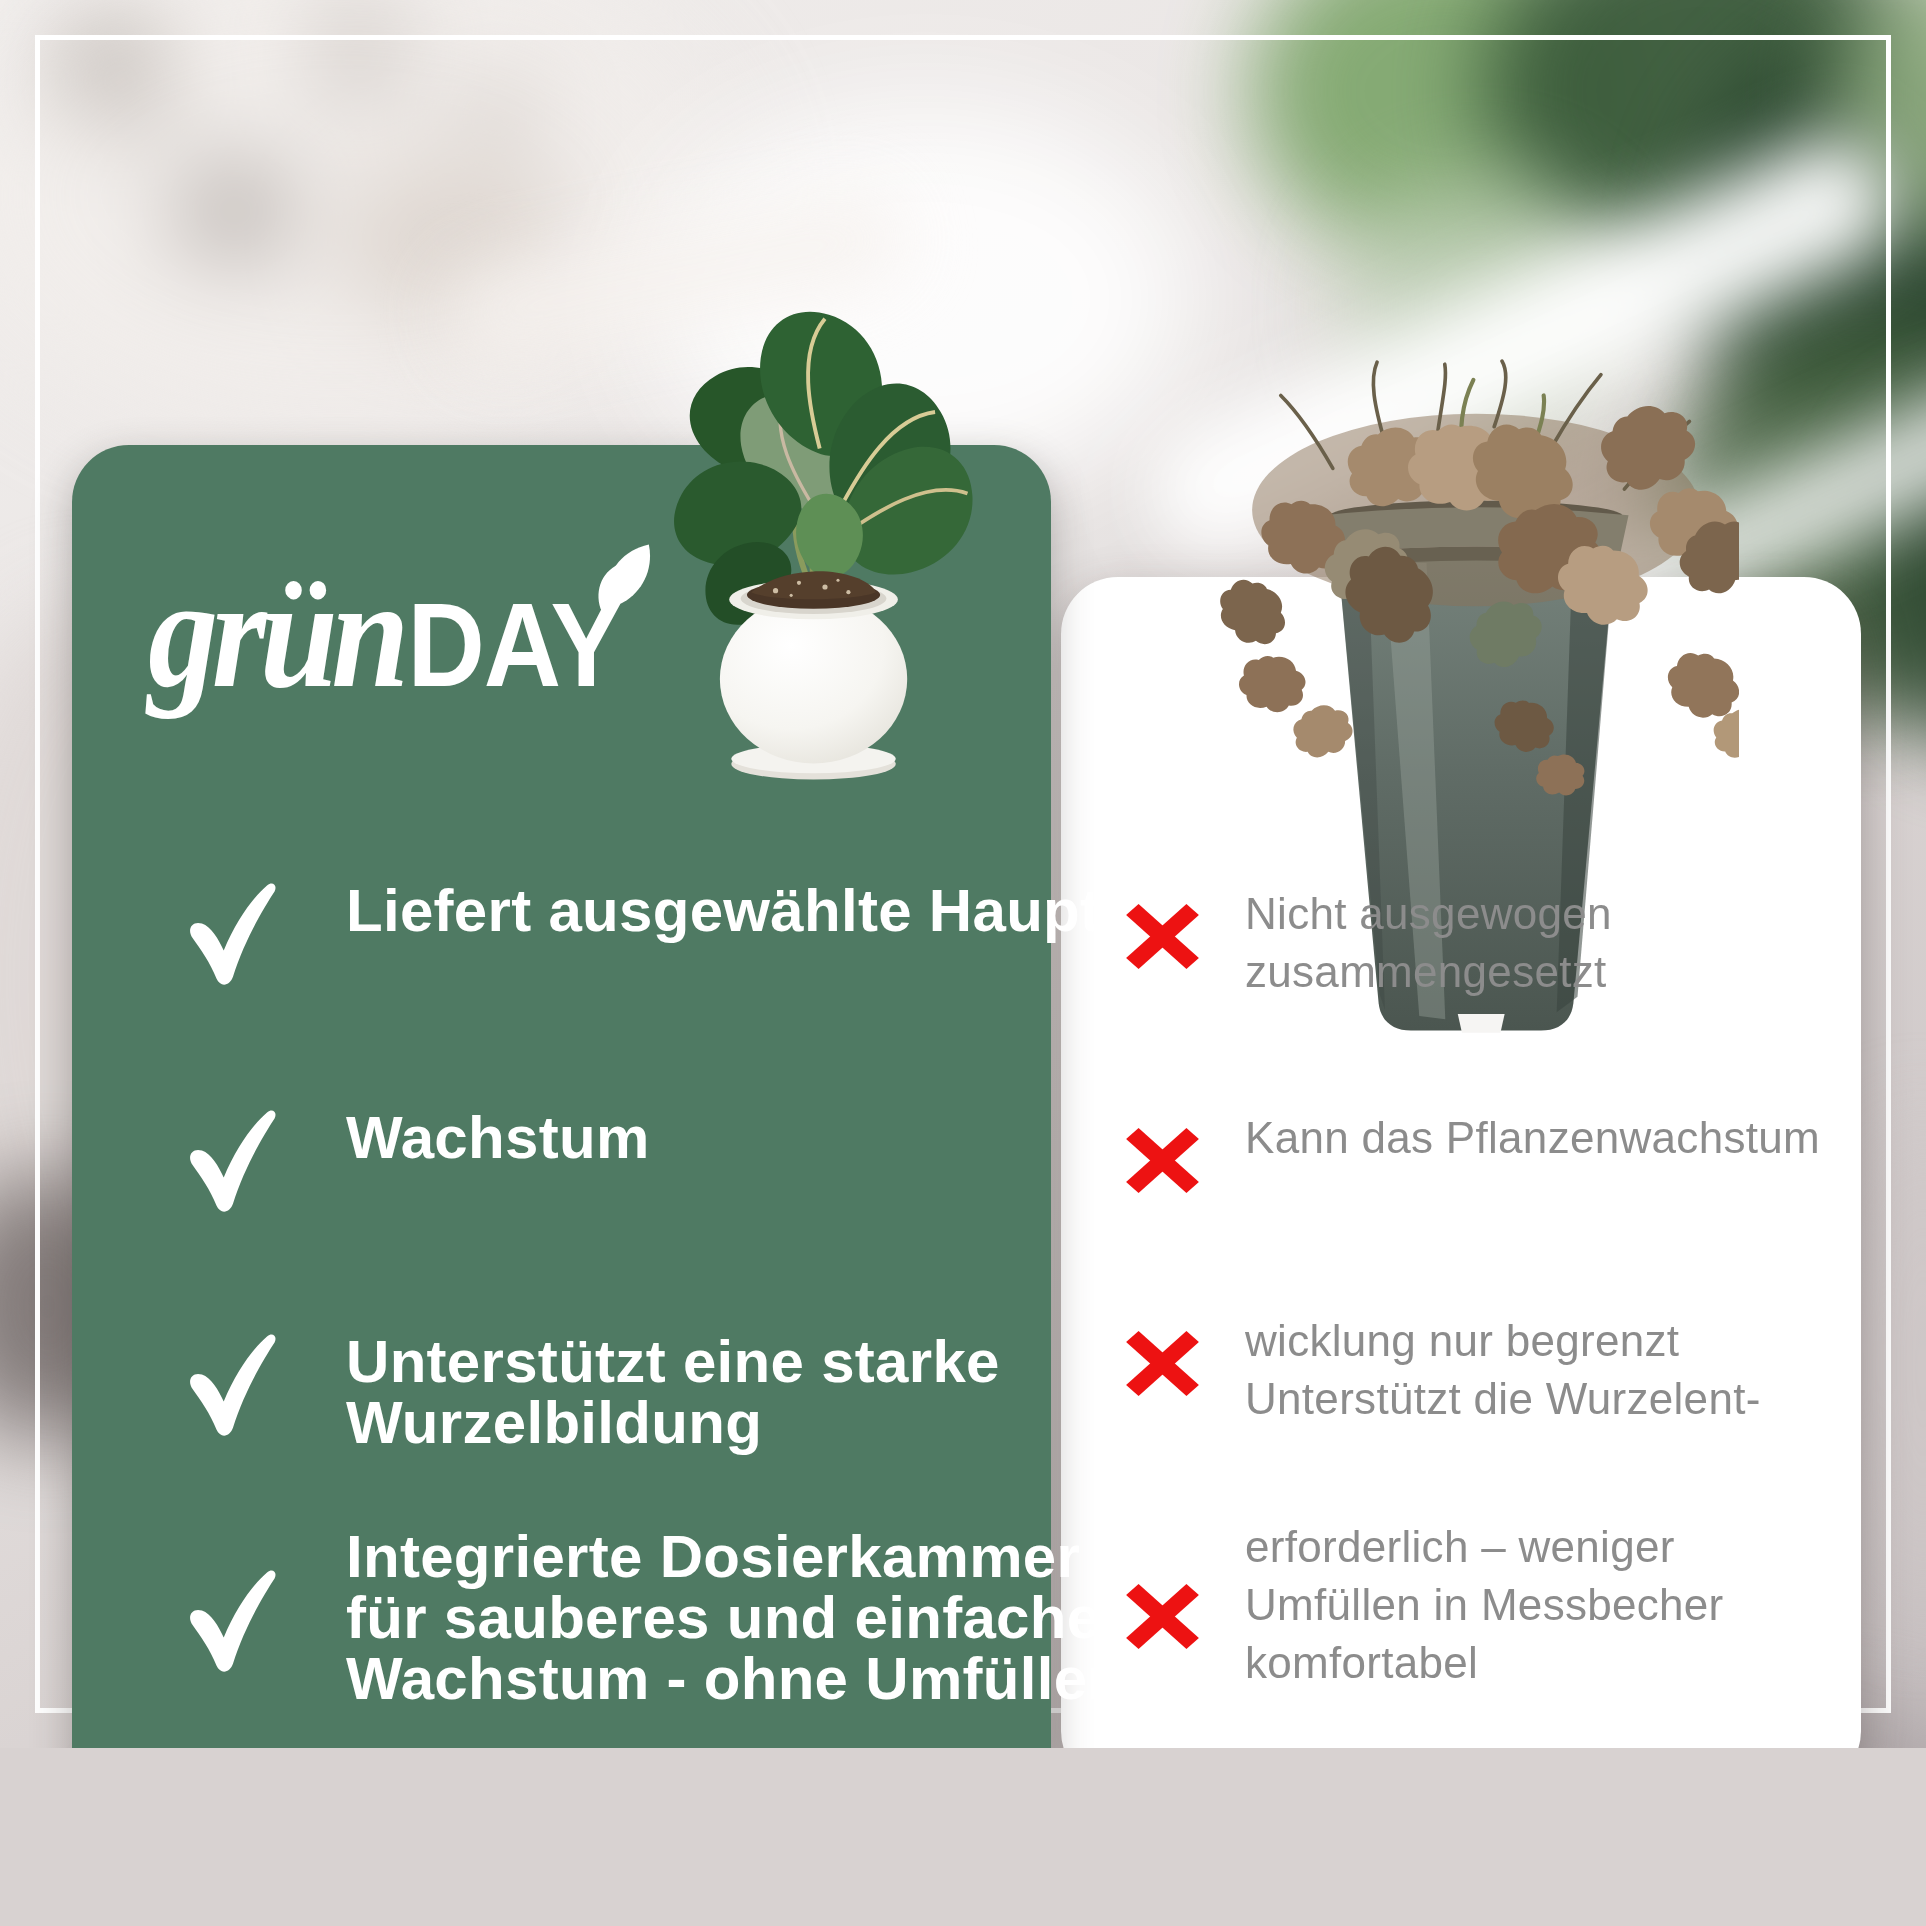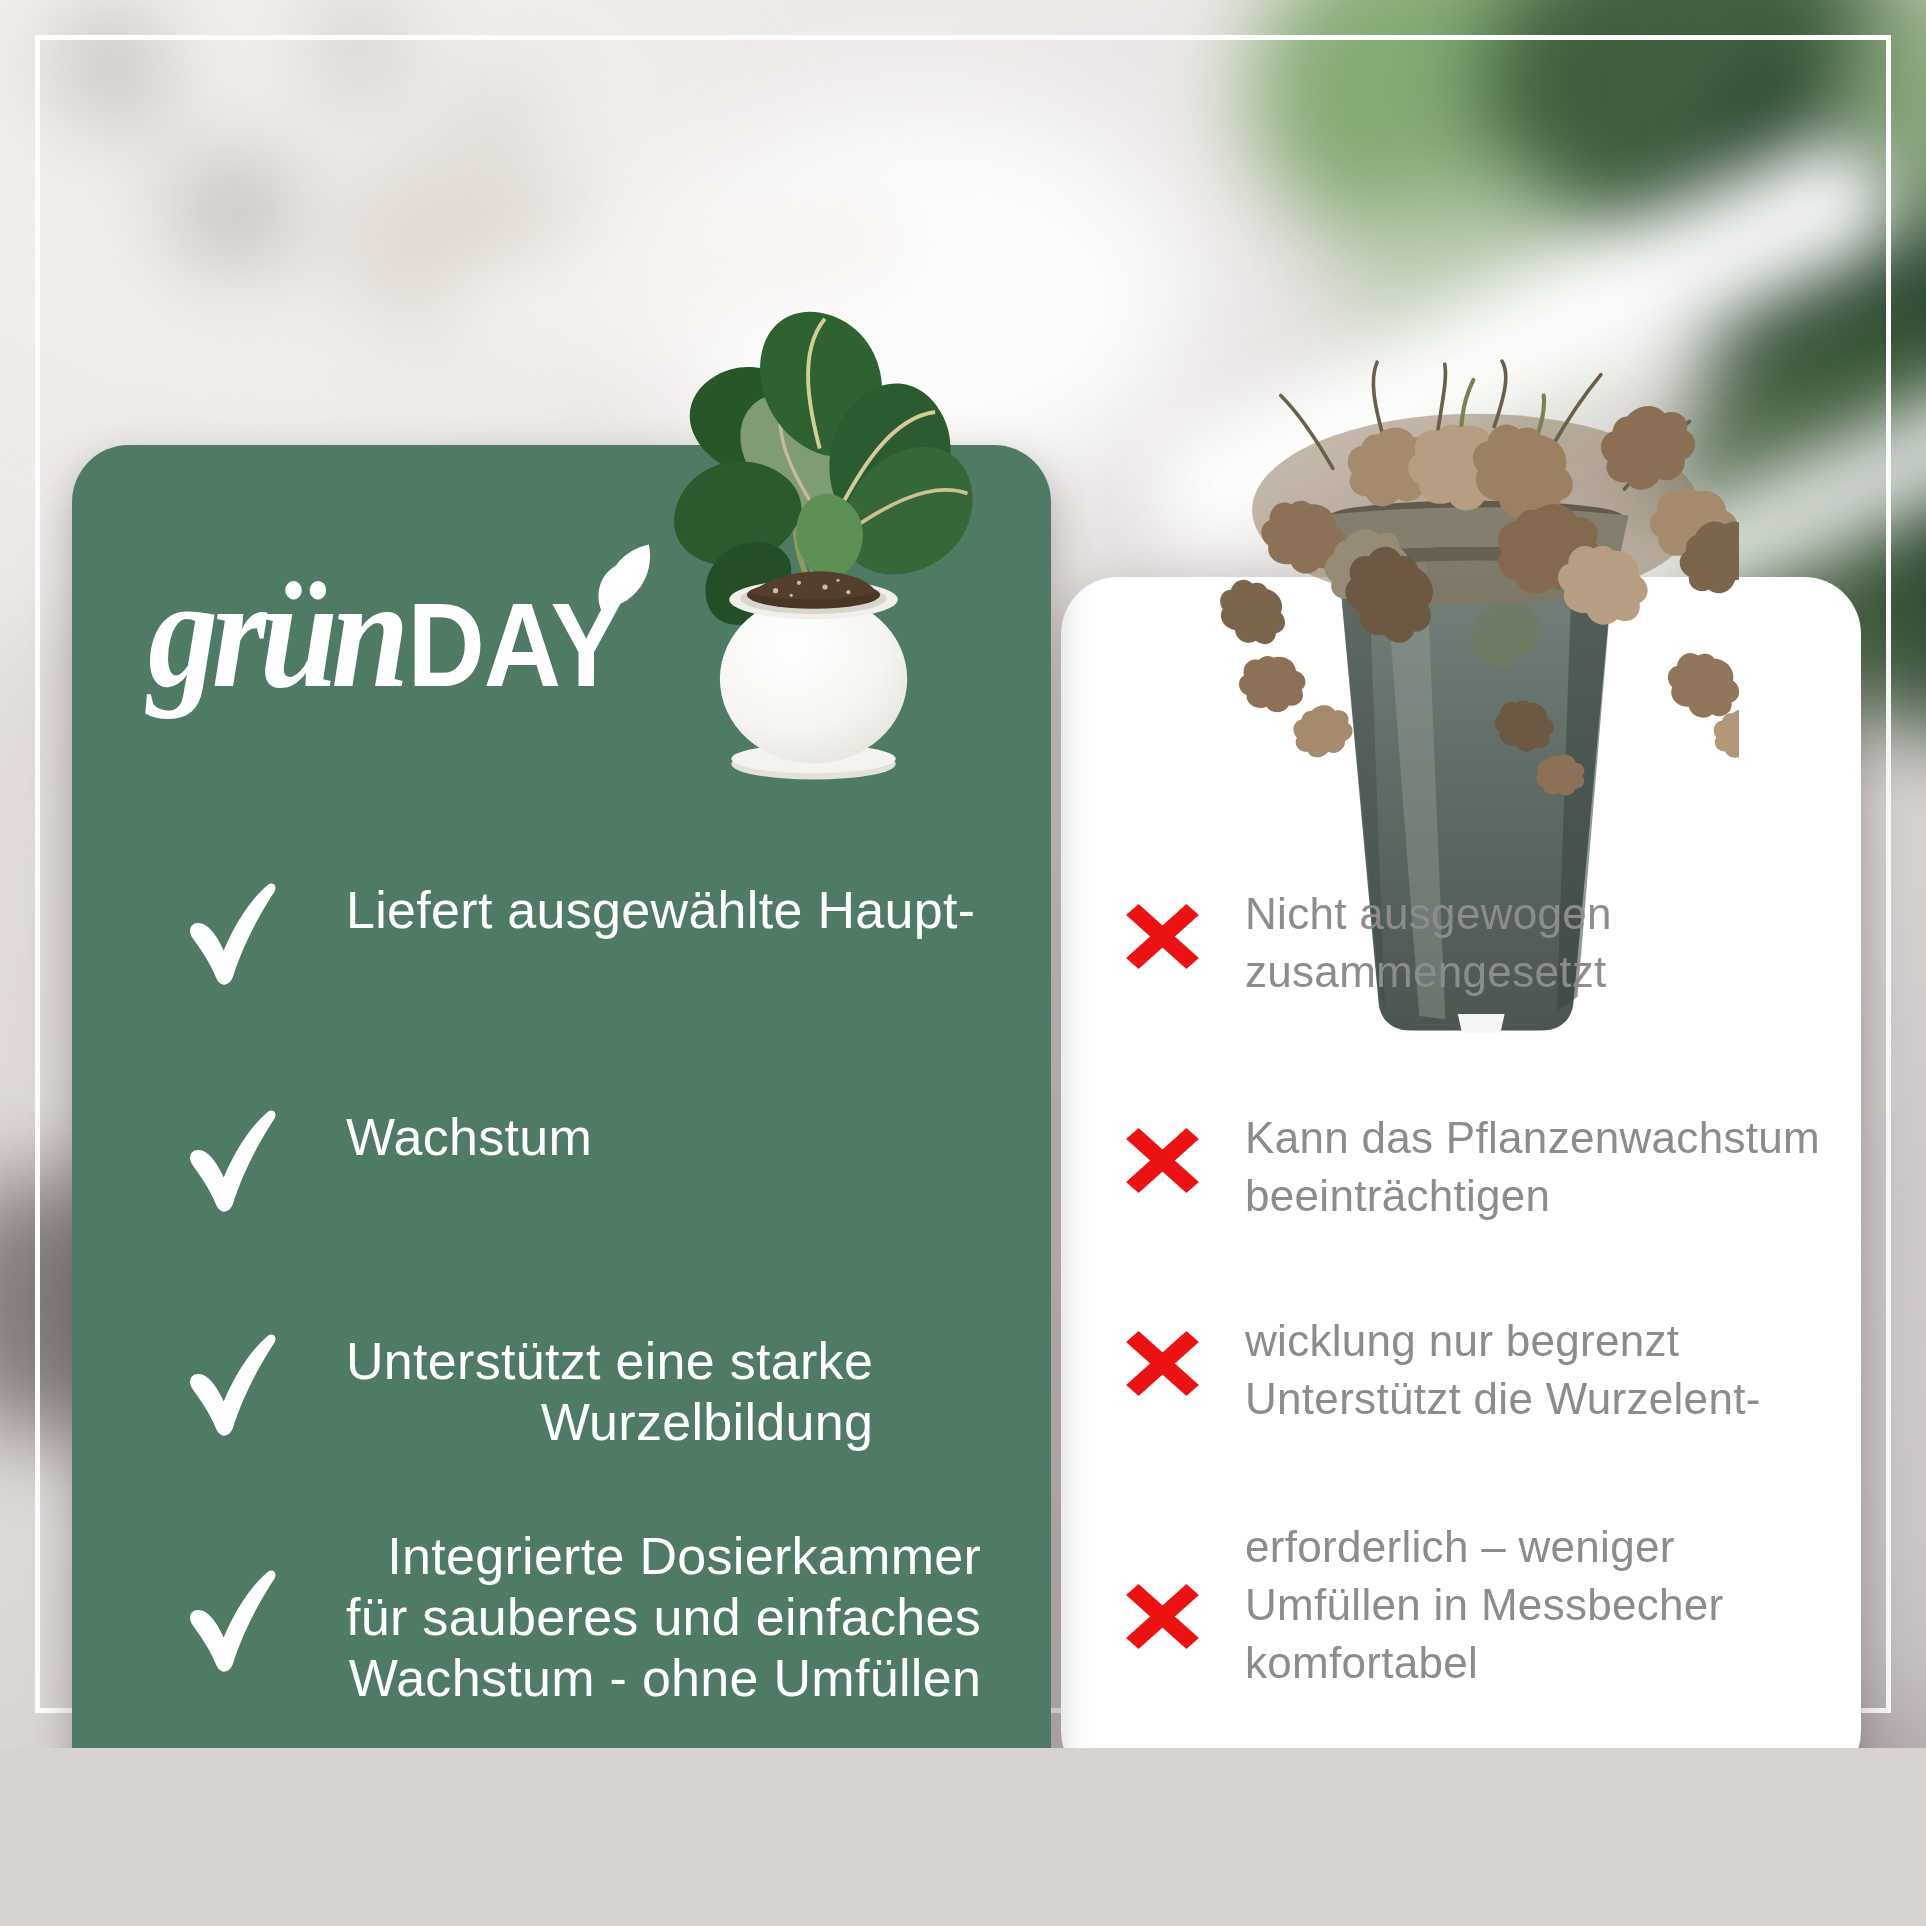--- a/index.html
+++ b/index.html
@@ -27,22 +27,22 @@
   
   .logo{position:absolute;left:148px;top:556px;display:flex;align-items:baseline;
         color:#fff;transform:scaleX(.9);transform-origin:left bottom;}
   .logo-script{font-family:"Liberation Serif",serif;font-style:italic;font-weight:700;
                font-size:156px;letter-spacing:-7.3px;line-height:156px;}
   .logo-bold{font-family:"Liberation Sans",sans-serif;font-weight:700;
              font-size:119px;letter-spacing:-1px;margin-left:5.2px;}
   .logo-leaf{position:absolute;right:-45px;top:-13.5px;}
 
   
-  .ptext{position:absolute;left:346px;color:#ffffff;font-size:52px;font-weight:400;
-         line-height:61px;letter-spacing:0.3px;white-space:nowrap;text-align:right;}
+  .ptext{position:absolute;left:346px;color:#ffffff;font-size:60px;font-weight:700;
+         line-height:61px;letter-spacing:0.3px;white-space:nowrap;}
   .ctext{position:absolute;left:1245px;color:#8c8c8c;font-size:44px;font-weight:400;
          line-height:58px;letter-spacing:0.3px;white-space:nowrap;}
   .p1{top:880px}.p2{top:1107px}.p3{top:1331px}.p4{top:1526px}
   .c1{top:885px}.c2{top:1109px}.c3{top:1312px}.c4{top:1518px}
 
   .icon{position:absolute;}
   .chk{left:182px;width:99px;height:109px;}
   .chk1{top:881px}.chk2{top:1108px}.chk3{top:1332px}.chk4{top:1568px}
   .crs{left:1126px;width:73px;height:65px;}
   .crs1{top:904px}.crs2{top:1128px}.crs3{top:1331px}.crs4{top:1584px}
@@ -269,21 +269,20 @@
   </div>
 
   <svg class="icon crs crs2" viewBox="0 0 140 125">
       <g fill="#ed1212">
         <polygon points="0,21 24,0 140,104 116,125"></polygon>
         <polygon points="116,0 140,21 24,125 0,104"></polygon>
       </g>
     </svg>
   <div class="ctext c2">
     <div>Kann das Pflanzenwachstum</div>
-    <div>beeinträchtigen</div>
   </div>
 
   <svg class="icon crs crs3" viewBox="0 0 140 125">
       <g fill="#ed1212">
         <polygon points="0,21 24,0 140,104 116,125"></polygon>
         <polygon points="116,0 140,21 24,125 0,104"></polygon>
       </g>
     </svg>
   <div class="ctext c3">
     <div>wicklung nur begrenzt</div>

